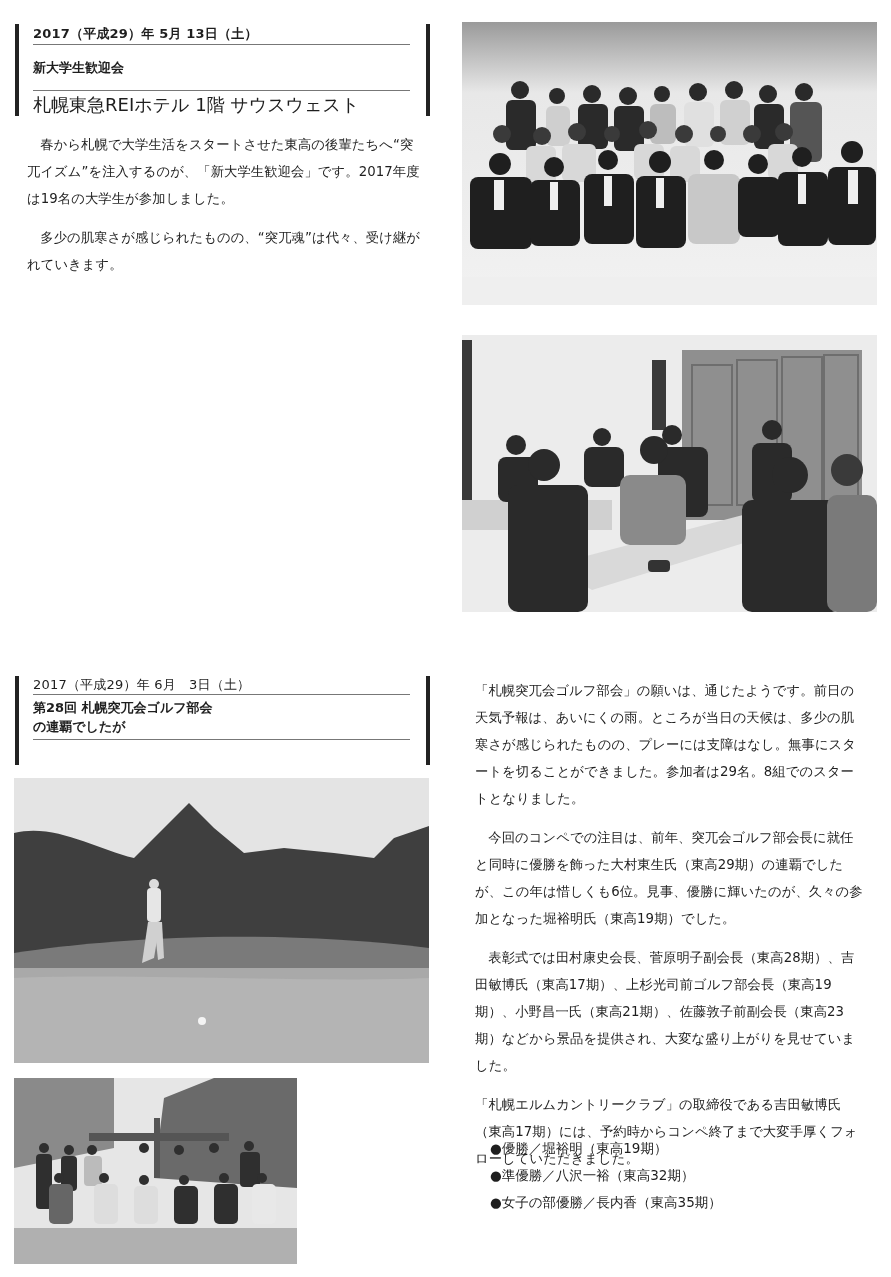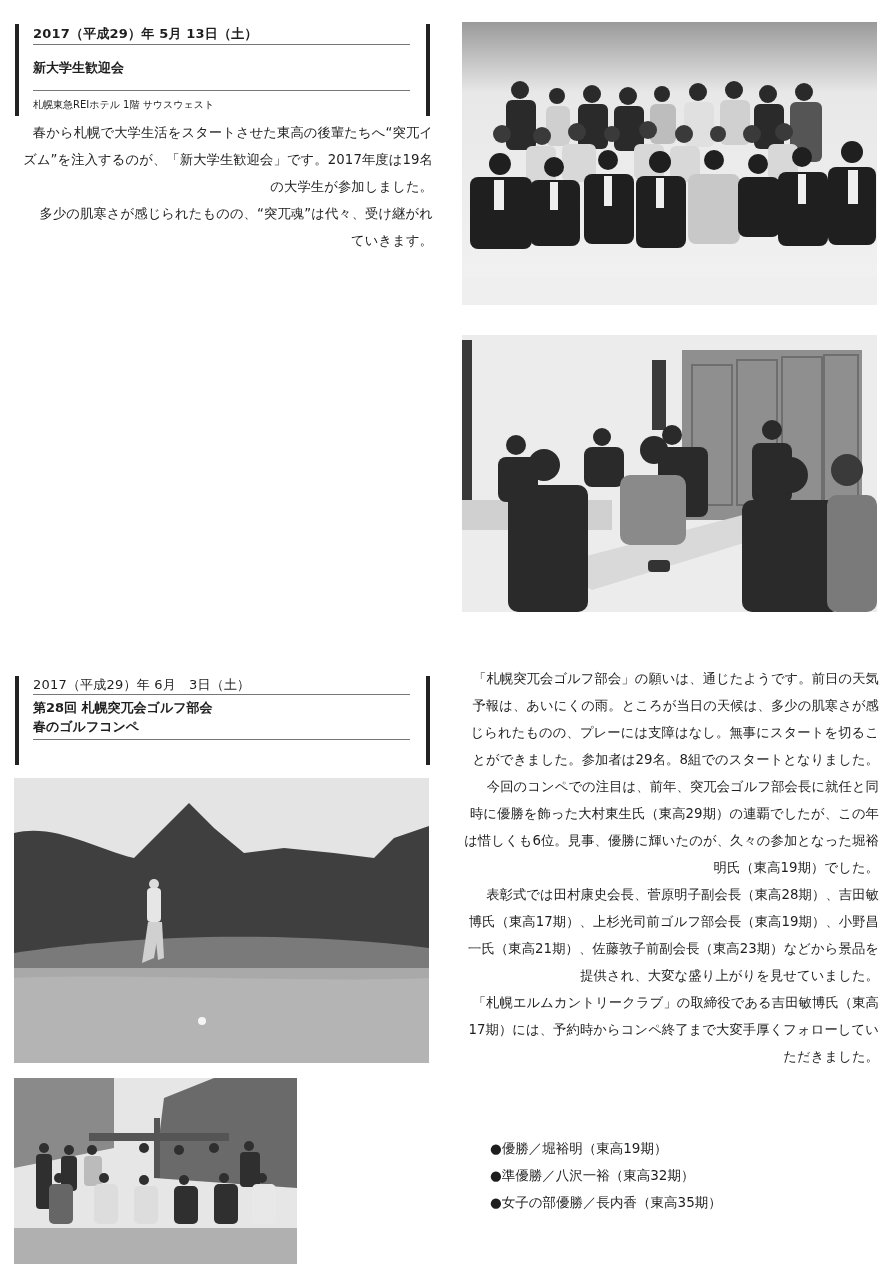--- a/index.html
+++ b/index.html
@@ -11,25 +11,25 @@
 
   
   .hdr { position: absolute; left: 15px; width: 415px; }
   .hdr .bar-l, .hdr .bar-r { position: absolute; top: 0; bottom: 0; width: 4px; background: #222; }
   .hdr .bar-l { left: 0; }
   .hdr .bar-r { right: 0; }
   .hdr .inner { position: absolute; left: 18px; right: 20px; top: 0; }
   .hdr .date { font-size: 13px; line-height: 20px; letter-spacing: 0.2px; }
   .hdr .rule { height: 1px; background: #777; margin: 0; }
   .hdr .title { font-size: 13px; font-weight: bold; line-height: 20px; }
-  .hdr .venue { font-size: 10px; line-height: 20px; }
+  .hdr .venue { font-size: 18px; line-height: 20px; }
 
   
   .body-text { position: absolute; font-size: 13.3px; line-height: 27px; letter-spacing: 0.1px; }
-  .body-text p { margin: 0; text-align: right; }
+  .body-text p { margin: 12px; }
   .body-text p.indent { text-indent: 1em; }
   .body-text p.noindent { text-indent: 0; }
 
   .results { position: absolute; font-size: 13.5px; line-height: 27px; }
   .results div { white-space: nowrap; }
 
   
   .photo { position: absolute; overflow: hidden; background: #cfcfcf; }
   .photo svg { display: block; width: 100%; height: 100%; }
 </style>
@@ -172,21 +172,21 @@
   </svg>
 </div>
 
 <div class="hdr" style="top:676px; height:89px;">
   <div class="bar-l"></div>
   <div class="bar-r"></div>
   <div class="inner">
     <div class="date" style="line-height:18px;">2017（平成29）年 6月　3日（土）</div>
     <div class="rule"></div>
     <div class="title" style="padding-top:3px; line-height:19px;">第28回 札幌突兀会ゴルフ部会</div>
-    <div class="title" style="line-height:19px; padding-bottom:3px;">春のゴルフコンペ</div>
+    <div class="title" style="line-height:19px; padding-bottom:3px;">の連覇でしたが</div>
     <div class="rule"></div>
   </div>
 </div>
 
 <div class="photo" style="left:14px; top:778px; width:415px; height:285px;">
   <svg viewBox="0 0 415 285" preserveAspectRatio="none">
     <rect width="415" height="285" fill="#e4e4e4"></rect>
     <path d="M0,55 C40,45 80,70 120,80 L150,50 L175,25 L200,50 L230,75 L270,70 L320,75 L360,80 L380,60 L415,48 L415,200 L0,200 Z" fill="#3f3f3f"></path>
     <path d="M0,200 L0,175 C100,160 250,150 415,170 L415,200 Z" fill="#7a7a7a"></path>
     <rect x="0" y="190" width="415" height="95" fill="#a9a9a9"></rect>

